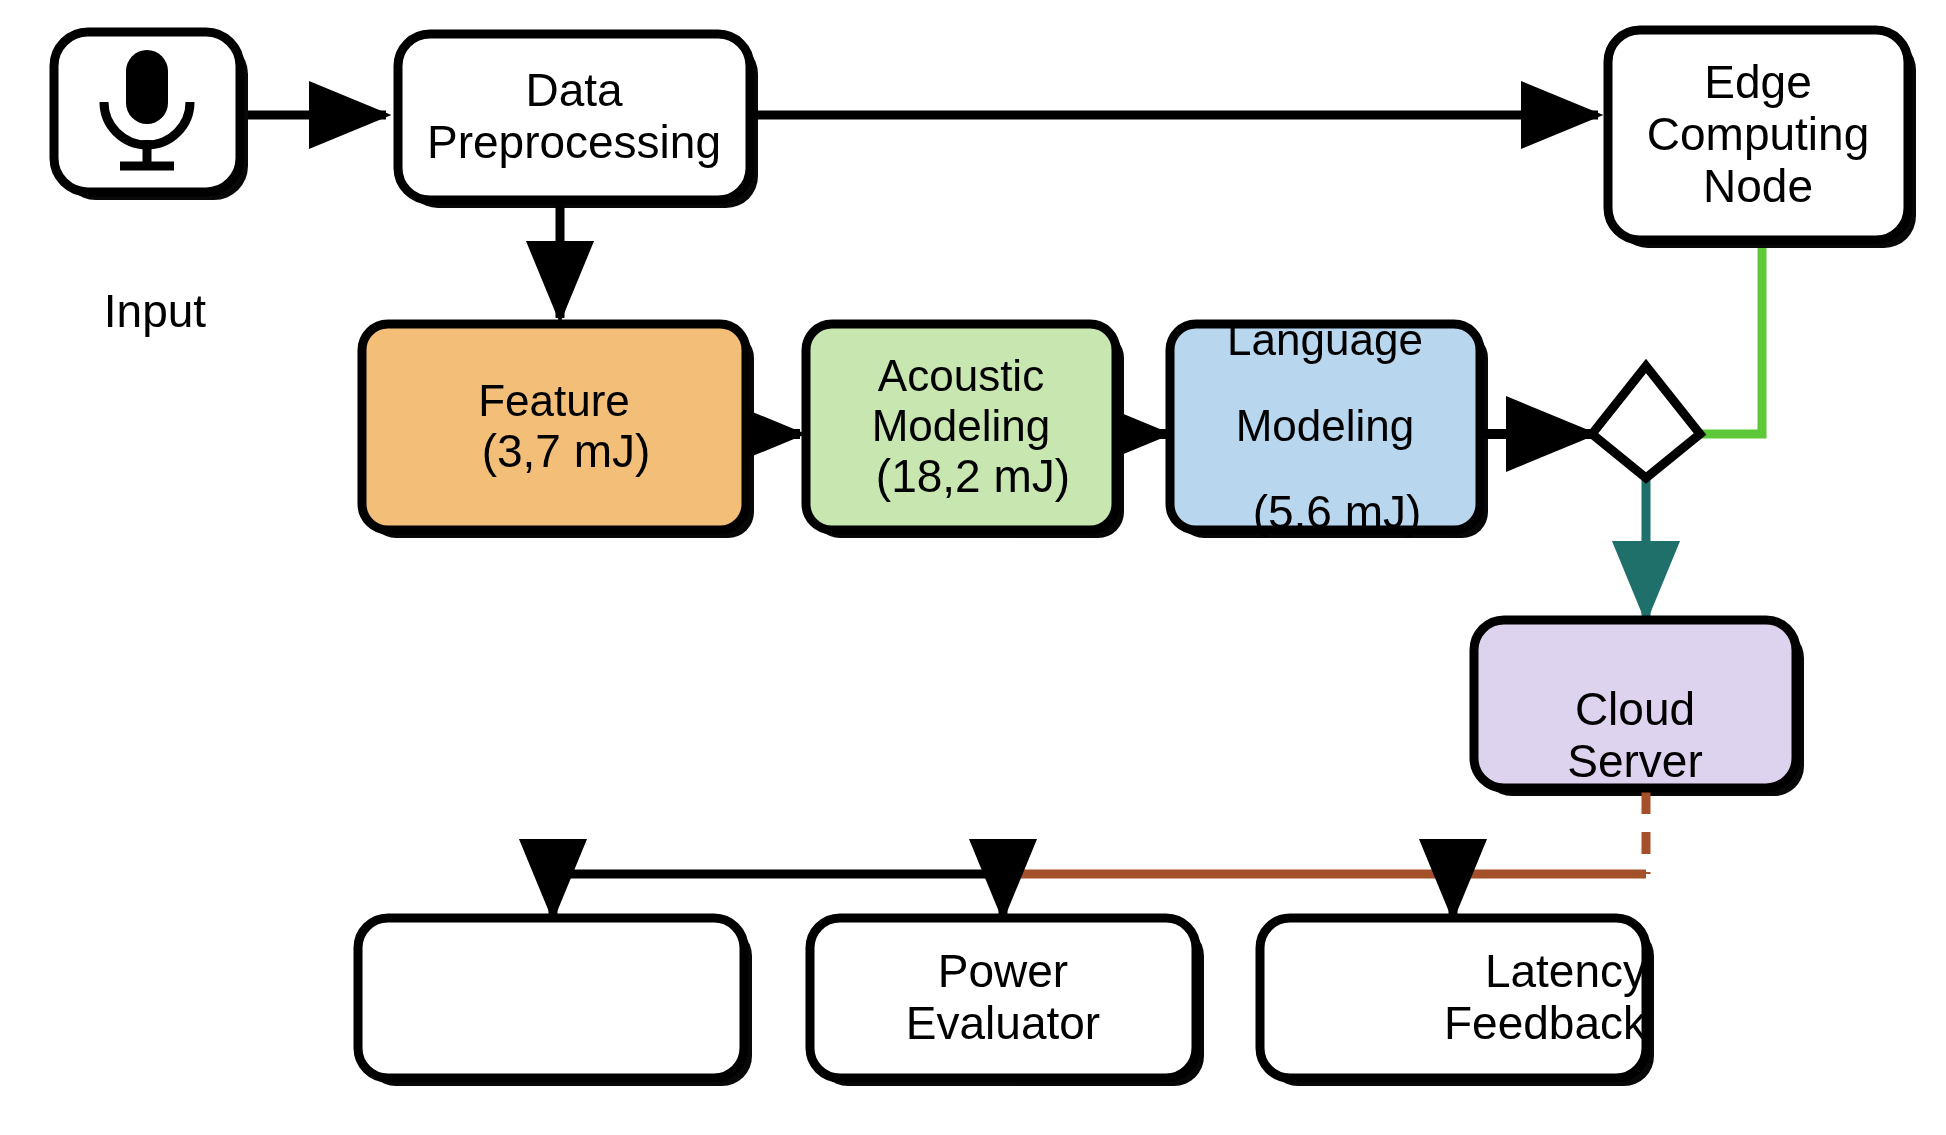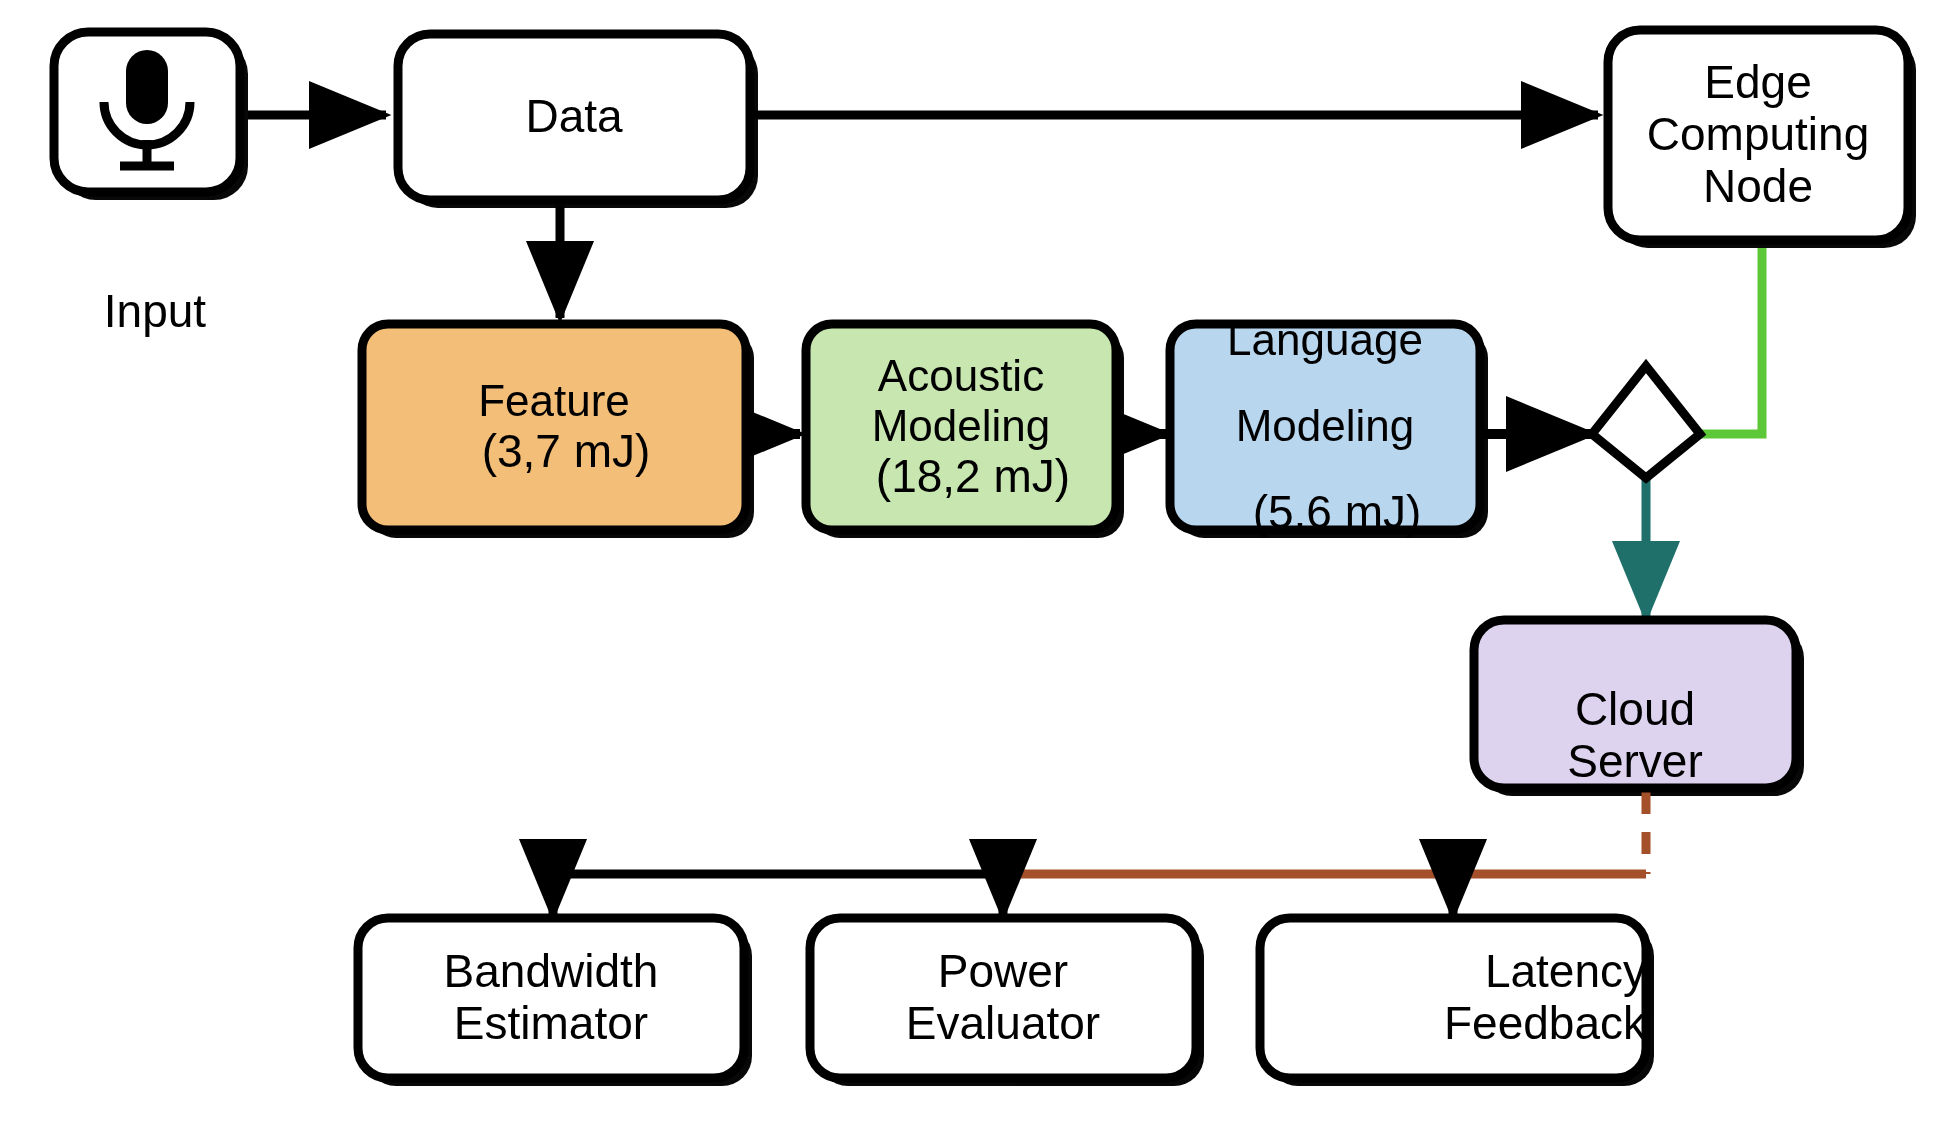--- a/index.html
+++ b/index.html
@@ -133,20 +133,21 @@
     <rect x="1260" y="918" width="386" height="160" rx="30" ry="30" fill="#FFFFFF" stroke="#000000" stroke-width="9"></rect>
   </svg>
 
   <div class="cap" style="left:-10px; top:232px; width:330px;">
     <br>
     <span class="ln">Input</span>
   </div>
 
   <div class="node-label t-big" style="left:398px; top:34px; width:352px; height:166px;">
     <span class="ln">Data</span>
+    <span class="ln">Preprocessing</span>
   </div>
 
   <div class="node-label t-big" style="left:1608px; top:30px; width:300px; height:210px;">
     <span class="ln">Edge</span>
     <span class="ln">Computing</span>
     <span class="ln">Node</span>
   </div>
 
   <div class="node-label t-mid" style="left:362px; top:324px; width:384px; height:206px;">
     <span class="ln">Feature</span>
@@ -163,24 +164,20 @@
     <span class="ln">Language</span>
     <span class="ln">Modeling</span>
     <span class="ln t-small">(5,6 mJ)</span>
   </div>
 
   <div class="node-label t-big" style="left:1474px; top:620px; width:322px; height:168px;justify-content:flex-end;">
     <span class="ln">Cloud</span>
     <span class="ln">Server</span>
   </div>
 
-  <div class="node-label t-big" style="left:358px; top:918px; width:386px; height:160px;">
-    <span class="ln">Bandwidth</span>
-    <span class="ln">Estimator</span>
-  </div>
   <div class="node-label t-big" style="left:810px; top:918px; width:386px; height:160px;">
     <span class="ln">Power</span>
     <span class="ln">Evaluator</span>
   </div>
   <div class="node-label t-big" style="left:1260px; top:918px; width:386px; height:160px;align-items:flex-end;">
     <span class="ln">Latency</span>
     <span class="ln">Feedback</span>
   </div>
 
 </div>

